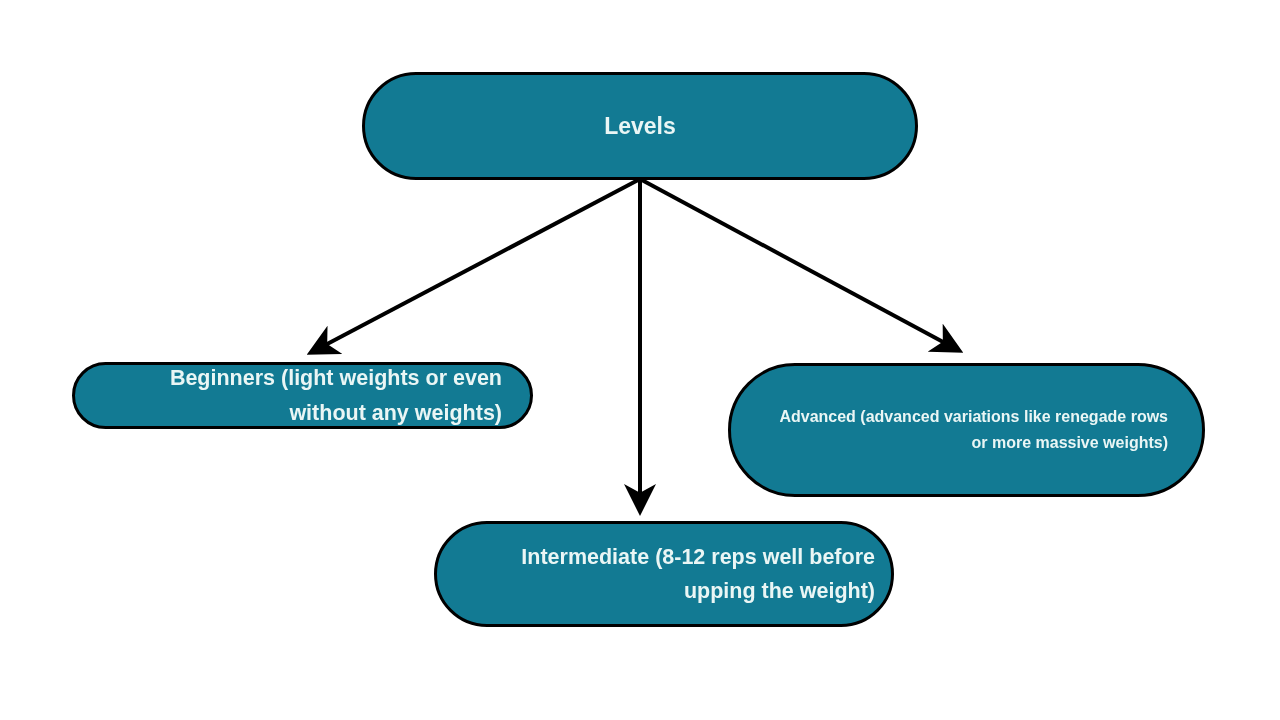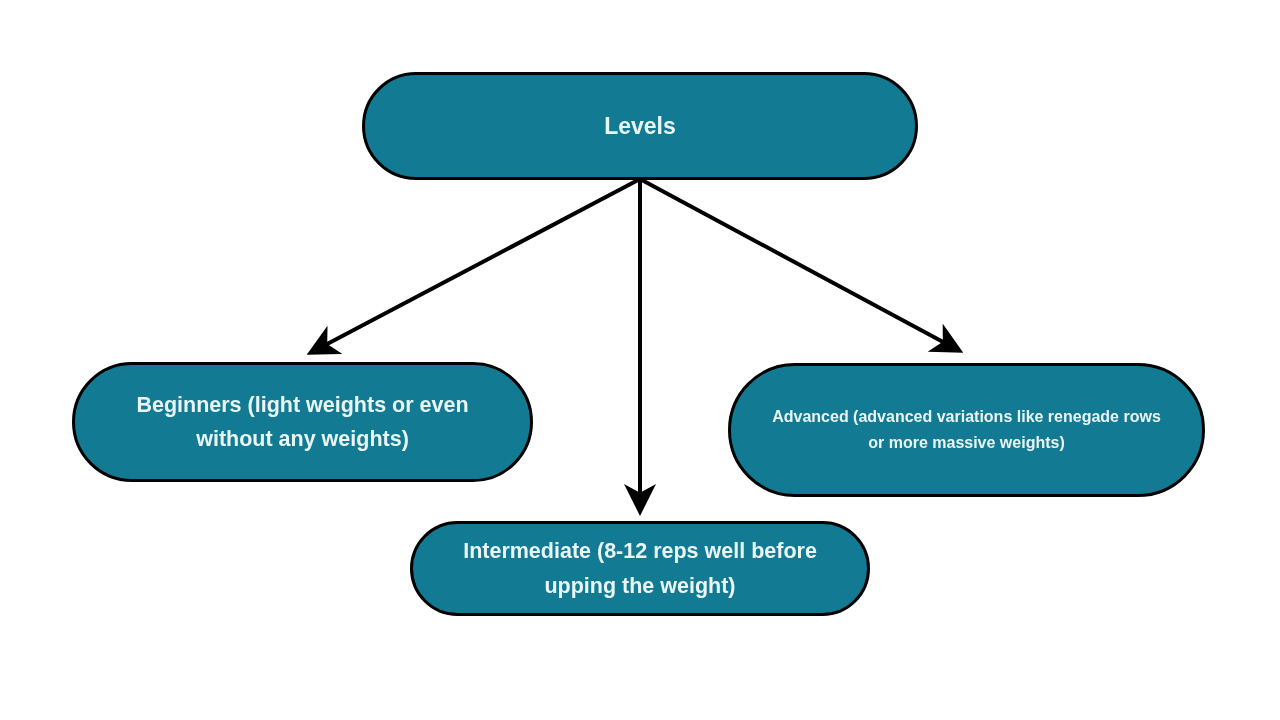--- a/index.html
+++ b/index.html
@@ -25,54 +25,54 @@
   }
   .node {
     position: absolute;
     box-sizing: border-box;
     background: var(--node-fill, #127A93);
     border: 3px solid var(--node-border, #000000);
     border-radius: 999px;
     display: flex;
     align-items: center;
     justify-content: center;
-    text-align: center;
+    text-align: right;
     color: var(--node-text, #EAF6F5);
     font-weight: bold;
   }
   .node-levels {
     left: 362px;
     top: 72px;
     width: 556px;
     height: 108px;
     font-size: 23px;
   }
   .node-beginners {
     left: 72px;
     top: 362px;
     width: 461px;
-    height: 120px;
+    height: 67px;
     font-size: 21.5px;
     line-height: 1.6;
     padding: 0 28px;
   }
   .node-advanced {
     left: 728px;
     top: 363px;
     width: 477px;
     height: 134px;
     font-size: 16px;
     line-height: 1.6;
     padding: 0 34px;
   }
   .node-intermediate {
-    left: 410px;
+    left: 434px;
     top: 521px;
     width: 460px;
-    height: 95px;
+    height: 106px;
     font-size: 21.5px;
     line-height: 1.6;
     padding: 8px 16px;
   }
 </style>
 </head>
 <body>
 
 <div class="canvas">
 

